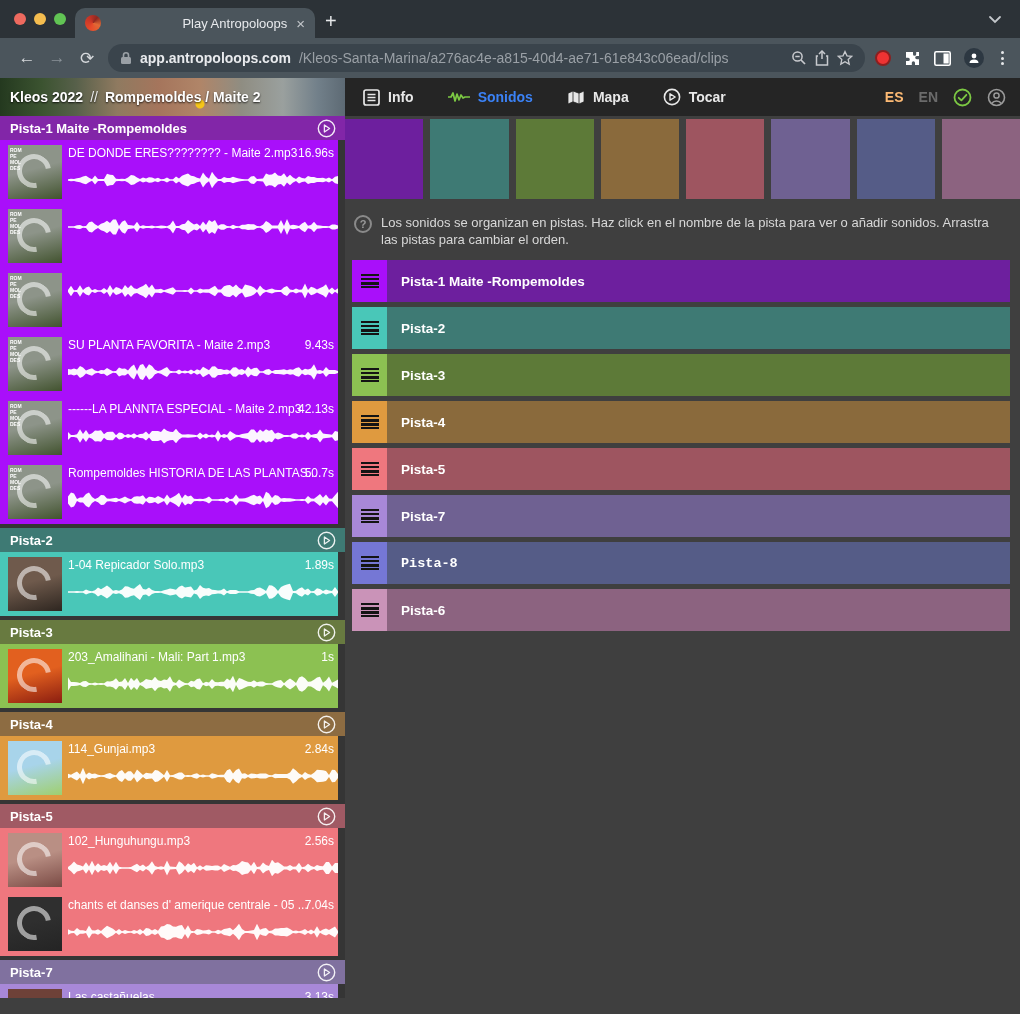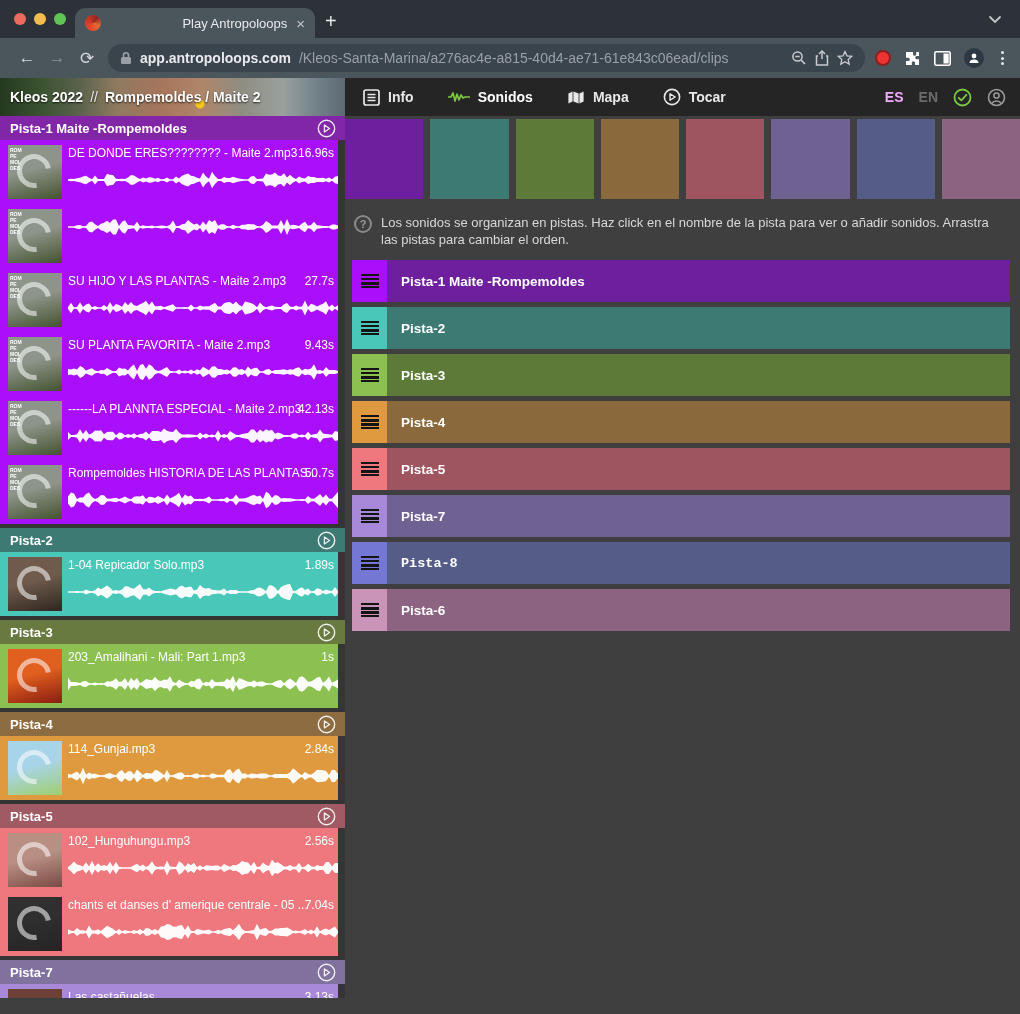--- a/index.html
+++ b/index.html
@@ -40,23 +40,23 @@
   .appbar { position:relative; height:38px; background:#252525; display:flex; align-items:center; }
   .crumbstrip { position:absolute; left:0; top:0; width:345px; height:38px; overflow:hidden;
     background:
       radial-gradient(circle 5px at 200px 26px, #f5c518 0 4px, rgba(0,0,0,0) 5px),
       linear-gradient(90deg,#24391f 0,#3b5330 12%,#57604a 22%,#8f7a60 34%,#a5755c 46%,#b08568 58%,#8f8d82 70%,#9aa09e 82%,#72808a 92%,#5d6a74 100%);
     display:flex; align-items:center; gap:7px; padding:0 10px; }
   .crumb { color:#fff; font-size:14px; font-weight:700; text-shadow:0 1px 2px rgba(0,0,0,.8); white-space:nowrap; }
   .crumb.sep { font-weight:400; color:#eee; }
   .appnav { position:absolute; left:345px; top:0; right:0; height:38px; display:flex; align-items:center; padding:0 14px 0 18px; gap:34px; }
   .navitem { display:flex; align-items:center; gap:8px; color:#e8e8e8; font-size:14px; font-weight:600; }
-  .navitem.active { color:#ffffff; }
+  .navitem.active { color:#3b82f6; }
   .appnav-right { margin-left:auto; display:flex; align-items:center; gap:15px; }
-  .lang-es { color:#f0abfc; font-size:14px; font-weight:700; }
+  .lang-es { color:#fdba74; font-size:14px; font-weight:700; }
   .lang-en { color:#6b6b6b; font-size:14px; font-weight:700; }
 
   
   .content { position:relative; height:882px; display:flex; }
 
   
   .sidebar { width:345px; flex:none; background:#353535; overflow:hidden; }
   .tracksec { margin-bottom:4px; }
   .trackhead { height:24px; display:flex; align-items:center; padding:0 9px 0 10px; }
   .trackhead .tname { color:#fff; font-size:13px; font-weight:700; flex:1; white-space:nowrap; overflow:hidden; }
@@ -279,24 +279,20 @@
               </svg>
   </div>
             <div class="clip">
     <div class="thumb" style="background: linear-gradient(165deg, rgb(141, 148, 137) 0%, rgb(141, 148, 137) 45%, rgb(66, 83, 47) 100%);">
       <span class="tt">ROM
 PE
 MOL
 DES</span>
       <span class="arc"></span>
     </div>
-    <div class="cliptop">
-      <span class="ctitle">SU HIJO Y LAS PLANTAS - Maite 2.mp3</span>
-      <span class="cdur">27.7s</span>
-    </div>
     <svg class="wave" viewBox="0 0 270 18" preserveAspectRatio="none">
                 <path d="M0.0,7.9 L3.0,3.7 L6.0,8.2 L9.0,7.9 L12.0,3.2 L15.0,7.9 L18.0,5.5 L21.0,4.5 L24.0,8.3 L27.0,7.1 L30.0,8.3 L33.0,8.2 L36.0,6.1 L39.0,8.3 L42.0,3.0 L45.0,8.1 L48.0,5.0 L51.0,5.9 L54.0,7.7 L57.0,3.1 L60.0,6.3 L63.0,2.9 L66.0,6.3 L69.0,6.9 L72.0,5.2 L75.0,3.9 L78.0,1.8 L81.0,6.0 L84.0,2.6 L87.0,7.3 L90.0,7.3 L93.0,6.7 L96.0,8.2 L99.0,7.3 L102.0,6.3 L105.0,5.2 L108.0,8.3 L111.0,8.2 L114.0,8.3 L117.0,8.0 L120.0,8.3 L123.0,5.5 L126.0,8.2 L129.0,8.3 L132.0,6.6 L135.0,7.4 L138.0,7.3 L141.0,7.3 L144.0,5.4 L147.0,3.7 L150.0,7.5 L153.0,7.6 L156.0,4.3 L159.0,3.3 L162.0,3.0 L165.0,5.2 L168.0,2.5 L171.0,5.8 L174.0,7.5 L177.0,2.6 L180.0,3.3 L183.0,4.0 L186.0,5.4 L189.0,8.3 L192.0,3.4 L195.0,6.8 L198.0,8.3 L201.0,7.3 L204.0,6.5 L207.0,7.7 L210.0,7.9 L213.0,7.9 L216.0,5.3 L219.0,4.0 L222.0,7.4 L225.0,8.1 L228.0,6.4 L231.0,7.8 L234.0,7.6 L237.0,1.4 L240.0,7.9 L243.0,4.7 L246.0,5.8 L249.0,7.6 L252.0,6.0 L255.0,4.7 L258.0,2.3 L261.0,8.1 L264.0,5.5 L267.0,8.2 L270.0,6.2 L270.0,11.8 L267.0,9.8 L264.0,12.5 L261.0,9.9 L258.0,15.7 L255.0,13.3 L252.0,12.0 L249.0,10.4 L246.0,12.2 L243.0,13.3 L240.0,10.1 L237.0,16.6 L234.0,10.4 L231.0,10.2 L228.0,11.6 L225.0,9.9 L222.0,10.6 L219.0,14.0 L216.0,12.7 L213.0,10.1 L210.0,10.1 L207.0,10.3 L204.0,11.5 L201.0,10.7 L198.0,9.7 L195.0,11.2 L192.0,14.6 L189.0,9.7 L186.0,12.6 L183.0,14.0 L180.0,14.7 L177.0,15.4 L174.0,10.5 L171.0,12.2 L168.0,15.5 L165.0,12.8 L162.0,15.0 L159.0,14.7 L156.0,13.7 L153.0,10.4 L150.0,10.5 L147.0,14.3 L144.0,12.6 L141.0,10.7 L138.0,10.7 L135.0,10.6 L132.0,11.4 L129.0,9.7 L126.0,9.8 L123.0,12.5 L120.0,9.7 L117.0,10.0 L114.0,9.7 L111.0,9.8 L108.0,9.7 L105.0,12.8 L102.0,11.7 L99.0,10.7 L96.0,9.8 L93.0,11.3 L90.0,10.7 L87.0,10.7 L84.0,15.4 L81.0,12.0 L78.0,16.2 L75.0,14.1 L72.0,12.8 L69.0,11.1 L66.0,11.7 L63.0,15.1 L60.0,11.7 L57.0,14.9 L54.0,10.3 L51.0,12.1 L48.0,13.0 L45.0,9.9 L42.0,15.0 L39.0,9.7 L36.0,11.9 L33.0,9.8 L30.0,9.7 L27.0,10.9 L24.0,9.7 L21.0,13.5 L18.0,12.5 L15.0,10.1 L12.0,14.8 L9.0,10.1 L6.0,9.8 L3.0,14.3 L0.0,10.1 Z" fill="#ffffff" fill-opacity="0.96"></path>
               </svg>
   </div>
             <div class="clip">
     <div class="thumb" style="background: linear-gradient(165deg, rgb(141, 148, 137) 0%, rgb(141, 148, 137) 45%, rgb(66, 83, 47) 100%);">
       <span class="tt">ROM
 PE
 MOL
 DES</span>

